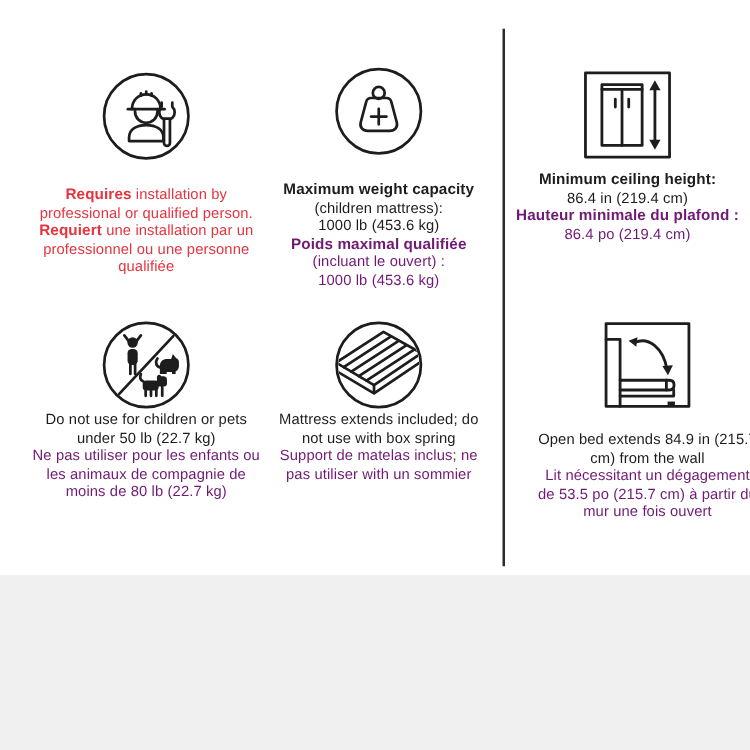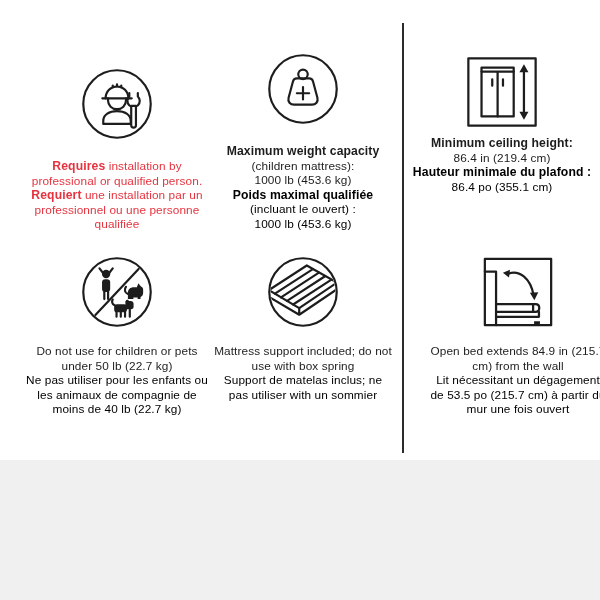--- a/index.html
+++ b/index.html
@@ -3,37 +3,37 @@
 <meta charset="utf-8">
 <style>
   * { box-sizing: border-box; }
   html, body { margin:0; padding:0; width:600px; height:600px; background:#ffffff;
                font-family:"Liberation Sans", sans-serif; }
   .canvas { position:relative; width:600px; height:600px; overflow:hidden; background:#fff; color:#1d1d1d; }
 
   .divider { position:absolute; left:402px; top:23px; width:2px; height:430px; background:#2b2b2b; }
 
   .tile { position:absolute; text-align:center; font-size:11.8px; line-height:14.6px; letter-spacing:.1px; }
-  .t1 { left:20px;  top:35px;  width:194px; }
+  .t1 { left:20px;  top:24px;  width:194px; }
   .t2 { left:210px; top:20px;  width:186px; }
   .t3 { left:404px; top:20px;  width:196px; }
   .t4 { left:20px;  top:240px; width:194px; }
   .t5 { left:210px; top:240px; width:186px; }
   .t6 { left:404px; top:240px; width:196px;margin-left:16px; }
   .icon { display:flex; justify-content:center; }
   .t1 .icon, .t2 .icon, .t3 .icon { margin-top:33px; }
   .t4 .icon, .t5 .icon { margin-top:16px; }
   .t6 .icon { margin-top:13px; }
   .t1 .txt, .t2 .txt { margin-top:19px; }
   .t3 .txt { margin-top:5px; }
-  .t4 .txt, .t5 .txt { margin-top:16px; }
+  .t4 .txt, .t5 .txt { margin-top:0; }
   .t6 .txt { margin-top:13px; }
   p { margin:0; }
   .red  { color:#e5343f; }
-  .gray { color:#000000; }
+  .gray { color:#701a75; }
   .b    { font-weight:bold; font-size:12.2px; }
   .w186 { max-width:186px; margin-left:auto; margin-right:auto; }
   .w178 { max-width:178px; margin-left:auto; margin-right:auto; }
 
   .panel { position:absolute; left:0; top:460px; width:600px; height:140px; background:#f0f0f0; }
 
   svg .s { fill:none; stroke:#1d1d1d; stroke-width:2.3; stroke-linecap:round; stroke-linejoin:round; }
   svg .f { fill:#1d1d1d; stroke:none; }
   svg .sw { fill:#ffffff; stroke:#1d1d1d; stroke-width:2.3; stroke-linecap:round; stroke-linejoin:round; }
 </style>
@@ -88,21 +88,21 @@
         <path class="s" d="M30 27 v6.5 M41 27 v6.5"></path>
         <path class="s" d="M62.5 17 V63" stroke-width="2.4"></path>
         <path class="f" d="M62.5 11.5 l-4.6 8.2 h9.2 z"></path>
         <path class="f" d="M62.5 68.5 l-4.6 -8.2 h9.2 z"></path>
       </svg>
     </div>
     <div class="txt">
       <div class="b">Minimum ceiling height:</div>
       <div>86.4 in (219.4 cm)</div>
       <div class="b gray">Hauteur minimale du plafond :</div>
-      <div class="gray">86.4 po (355.1 cm)</div>
+      <div class="gray">86.4 po (219.4 cm)</div>
     </div>
   </section>
 
   <section class="tile t4">
     <div class="icon">
       <svg width="72" height="72" viewBox="0 0 76 76">
         <circle class="s" cx="38" cy="38" r="35.6"></circle>
         <circle class="f" cx="26.5" cy="19" r="4.4"></circle>
         <path class="s" d="M19.5 13 L24.5 19.5 M33.5 13 L28.5 19.5" stroke-width="3"></path>
         <rect class="f" x="22.2" y="24.5" width="8.6" height="13.5" rx="3.5"></rect>
@@ -112,42 +112,42 @@
         <rect class="f" x="35" y="51" width="13.5" height="8.5" rx="3"></rect>
         <path class="f" d="M47 47.5 h5.5 c1.8 0 3 1.2 3 3 v3.2 c0 1.5 -1 2.5 -2.5 2.5 h-6 z"></path>
         <rect class="f" x="47.3" y="46.2" width="3.2" height="6.5" rx="1.5"></rect>
         <path class="s" d="M37.5 59 V64 M42 59 V64 M46.5 59 V64 M51.5 56.5 V64" stroke-width="2.6"></path>
         <path class="s" d="M35.5 52 c-2.8 -1.2 -3.2 -4 -2 -6.2" stroke-width="2.3"></path>
         <path class="s" d="M60.8 13.6 L15.2 62.4" stroke-width="3.2"></path>
       </svg>
     </div>
     <div class="txt">
       <p class="w186">Do not use for children or pets under 50 lb (22.7 kg)</p>
-      <p class="gray w186">Ne pas utiliser pour les enfants ou les animaux de compagnie de moins de 40 lb (22.7 kg)</p>
+      <p class="gray w186">Ne pas utiliser pour les enfants ou les animaux de compagnie de moins de 80 lb (22.7 kg)</p>
     </div>
   </section>
 
   <section class="tile t5">
     <div class="icon">
       <svg width="72" height="72" viewBox="0 0 76 76">
         <defs>
             <clipPath id="cs1">
               <circle cx="38" cy="38" r="34.2"></circle>
             </clipPath>
           </defs>
         <circle class="s" cx="38" cy="38" r="35.6"></circle>
         <g clip-path="url(#cs1)">
           <path class="s" d="M2 36 L42 10 L74 28 L34 55 Z"></path>
           <path class="s" d="M8.4 39.8 L48.4 13.8 M14.8 43.6 L54.8 17.6 M21.2 47.4 L61.2 21.4 M27.6 51.2 L67.6 25.2"></path>
           <path class="s" d="M2 36 v7 L34 62 L74 35 V28 M34 55 v7"></path>
         </g>
       </svg>
     </div>
     <div class="txt">
-      <p class="w178">Mattress support included; do not use with box spring</p>
+      <p class="w178">Mattress extends included; do not use with box spring</p>
       <p class="gray w178">Support de matelas inclus; ne pas utiliser with un sommier</p>
     </div>
   </section>
 
   <section class="tile t6">
     <div class="icon">
       <svg width="78" height="78" viewBox="0 0 80 80">
         <rect class="s" x="6" y="6" width="68" height="68" stroke-width="2.6"></rect>
         <path class="s" d="M6 19 H17.5 V74"></path>
         <path class="s" d="M17.5 52.5 H58 c2.3 0 3.8 1.6 3.8 4 s-1.5 4 -3.8 4 H17.5"></path>

